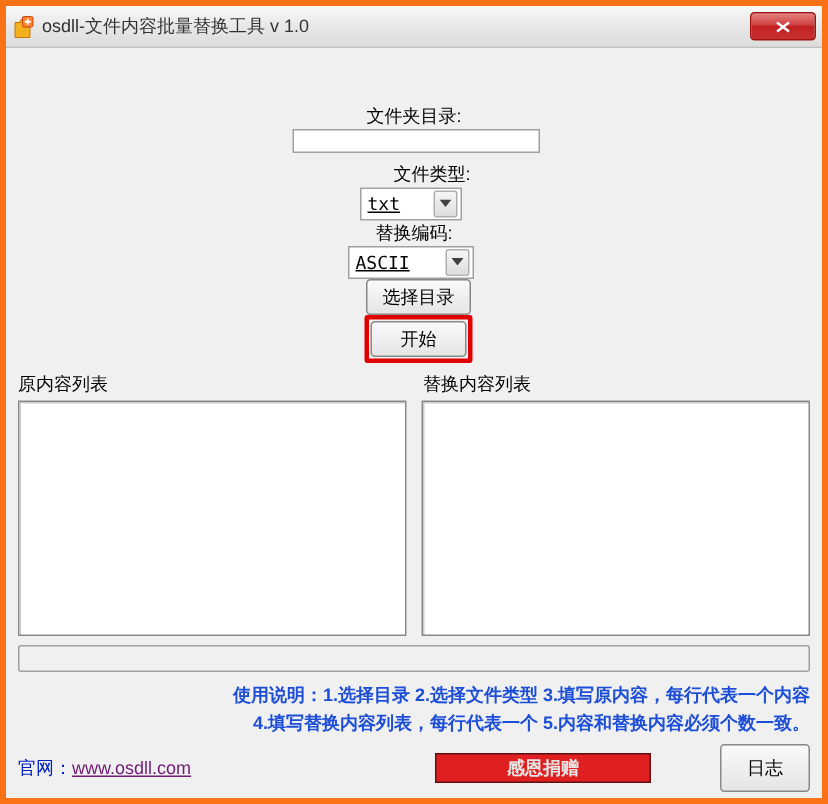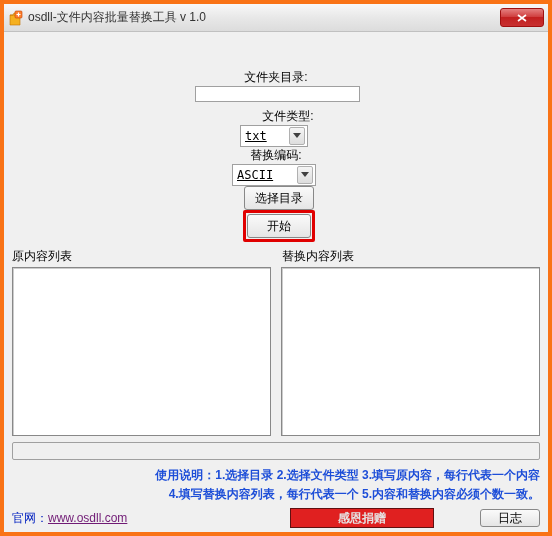--- a/index.html
+++ b/index.html
@@ -178,21 +178,21 @@
     width: 144px;
     height: 20px;
     background: #e02020;
     border: 1px solid #601010;
     color: #e5e5e5;
     font-size: 12px;
     display:flex; align-items:center; justify-content:center;
     font-weight: bold;
   }
   .log-btn {
-    height: 18px;
+    height: 32px;
     min-width: 60px;
     text-align: right;
   }
 </style>
 </head>
 <body>
 
 <div class="window">
   <div class="titlebar">
     <span class="titlebar-icon">

